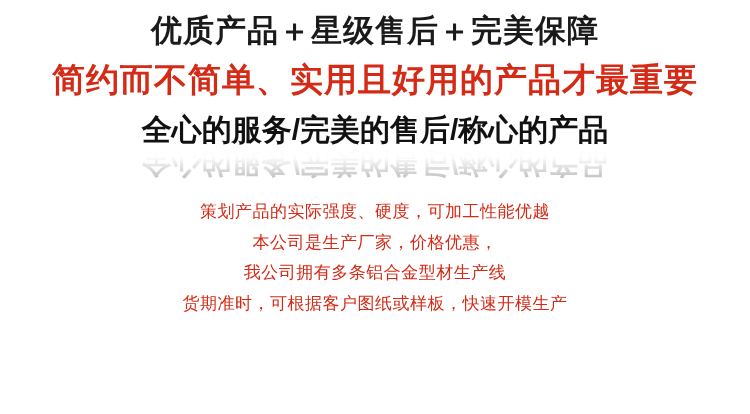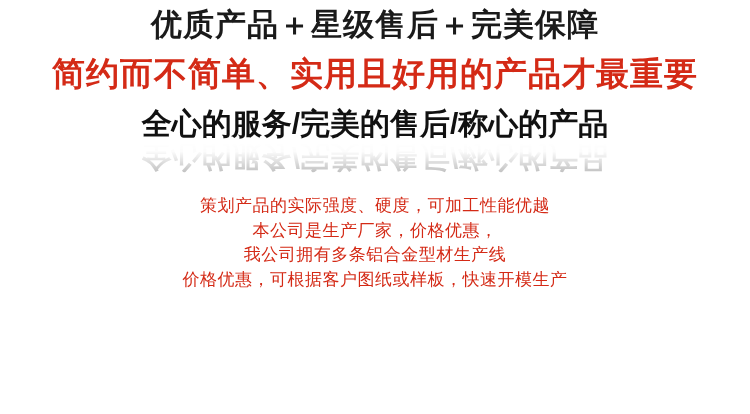--- a/index.html
+++ b/index.html
@@ -19,21 +19,21 @@
     height: 414px;
     background: #ffffff;
     box-sizing: border-box;
     display: flex;
     flex-direction: column;
     align-items: center;
   }
 
   
   .headline-1 {
-    margin-top: 8px;
+    margin-top: 14px;
     font-size: 31px;
     font-weight: bold;
     color: #1a1a1a;
     letter-spacing: 1px;
     line-height: 1.1;
     white-space: nowrap;
   }
   .headline-2 {
     margin-top: 14px;
     font-size: 33px;
@@ -75,21 +75,21 @@
     margin-top: 1px;
     filter: blur(0.3px);
   }
 
   
   .lines {
     margin-top: 12px;
     display: flex;
     flex-direction: column;
     align-items: center;
-    gap: 5px;
+    gap: 11px;
     width: 100%;
   }
   .line {
     font-size: 17px;
     color: #d42a16;
     font-weight: normal;
     letter-spacing: 0.5px;
     line-height: 1.15;
     white-space: nowrap;
   }
@@ -105,16 +105,16 @@
 
   <div class="reflect-wrap">
     <div class="headline-3">全心的服务/完美的售后/称心的产品</div>
     <div class="headline-3-reflection">全心的服务/完美的售后/称心的产品</div>
   </div>
 
   <div class="lines">
     <div class="line">策划产品的实际强度、硬度，可加工性能优越</div>
     <div class="line">本公司是生产厂家，价格优惠，</div>
     <div class="line">我公司拥有多条铝合金型材生产线</div>
-    <div class="line">价格优惠，可根据客户图纸或样板，快速开模生产</div>
+    <div class="line">货期准时，可根据客户图纸或样板，快速开模生产</div>
   </div>
 
 </div>
 
 </body></html>

